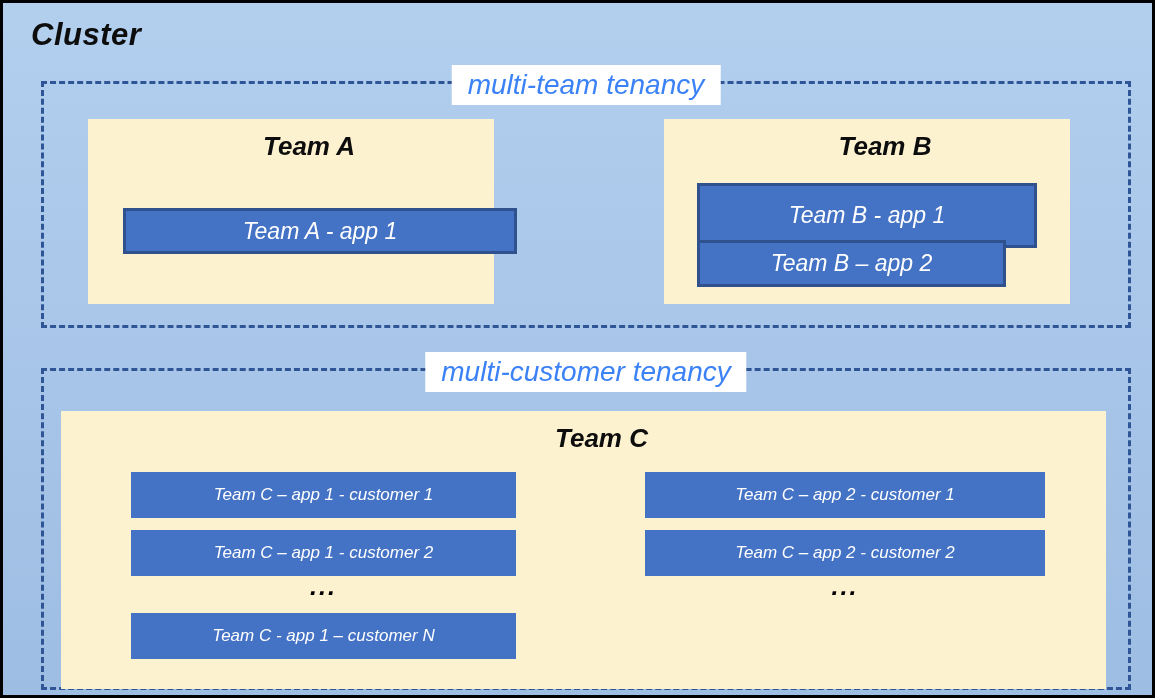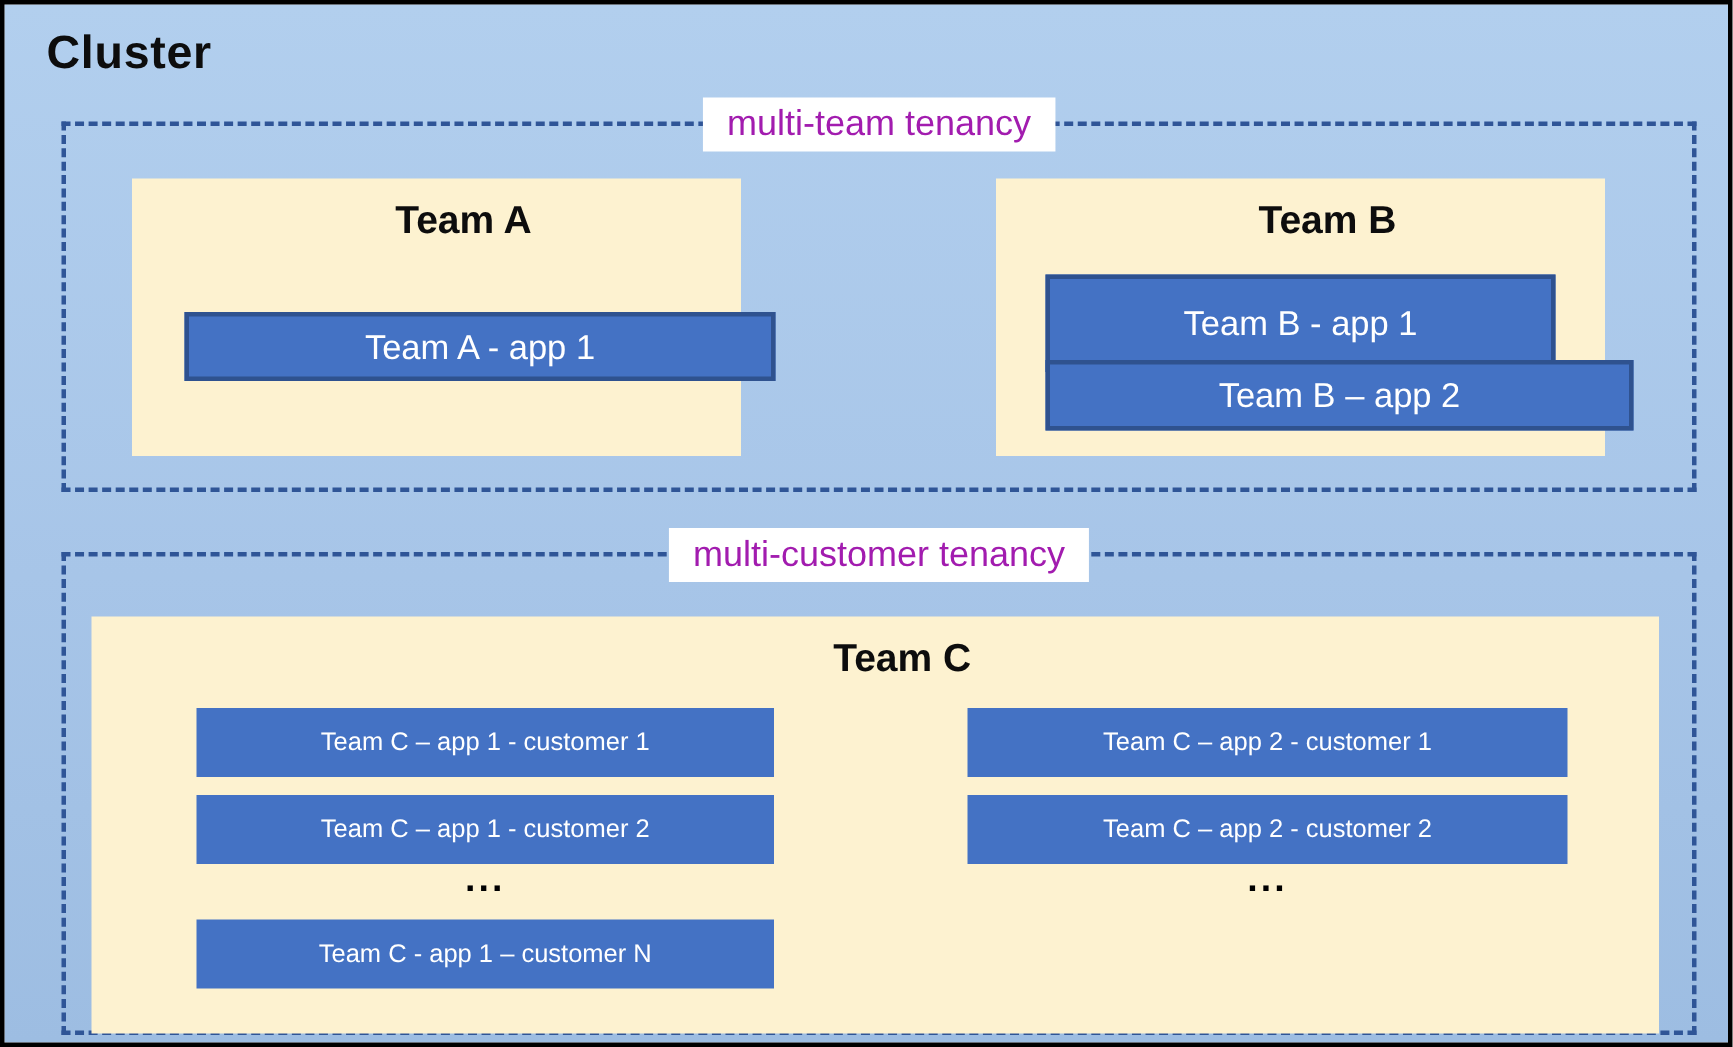--- a/index.html
+++ b/index.html
@@ -6,21 +6,21 @@
     --canvas_bg_top: #b2cfee;
     --canvas_bg_bottom: #9dbde2;
     --panel_bg: #fdf2d0;
     --app_fill: #4472c4;
     --app_border: #2f528f;
     --dashed_border: #2f5597;
     --label_bg: #ffffff;
     --title_color: #0d0d0d;
     --app_text: #ffffff;
   }
-  * { box-sizing: border-box; margin: 0; padding: 0; }
+  * { box-sizing: border-box; margin: 0; padding: 0; font-style: italic; }
   body {
     font-family: "Liberation Sans", sans-serif;
     width: 1155px; height: 698px;
     overflow: hidden;
   }
   .canvas {
     position: relative;
     width: 1155px; height: 698px;
     border: 3px solid #000;
     background: linear-gradient(180deg, var(--canvas_bg_top) 0%, #a7c5e8 55%, var(--canvas_bg_bottom) 100%);
@@ -38,22 +38,22 @@
     border: 3px dashed var(--dashed_border);
   }
   .tenancy-box.multi-team  { left: 38px; top: 78px;  width: 1090px; height: 247px; }
   .tenancy-box.multi-customer { left: 38px; top: 365px; width: 1090px; height: 322px; }
   .tenancy-label {
     position: absolute;
     top: -19px; left: 50%;
     transform: translateX(-50%);
     background: var(--label_bg);
     padding: 4px 16px;
-    font-size: 24px;
-    color: #a21caf;
+    font-size: 28px;
+    color: #3b82f6;
     white-space: nowrap;
     z-index: 2;
     text-align: right;
   }
   .team-panel {
     position: absolute;
     background: var(--panel_bg);
   }
   .team-panel .team-title {
     position: absolute;
@@ -73,21 +73,21 @@
     border: 3px solid var(--app_border);
     color: var(--app_text);
     font-size: 23px;
     text-align: center;
     display: flex;
     align-items: center;
     justify-content: center;
   }
   .app-a1 { left: 35px; top: 89px;  width: 394px; height: 46px; }
   .app-b1 { left: 33px; top: 64px;  width: 340px; height: 65px; }
-  .app-b2 { left: 33px; top: 121px; width: 392px; height: 47px; }
+  .app-b2 { left: 33px; top: 121px; width: 309px; height: 47px; }
   .c-column {
     position: absolute;
     top: 61px;
     width: 385px;
     height: 192px;
   }
   .c-col-1 { left: 70px; }
   .c-col-2 { left: 584px; width: 400px; }
   .c-row {
     position: absolute;

